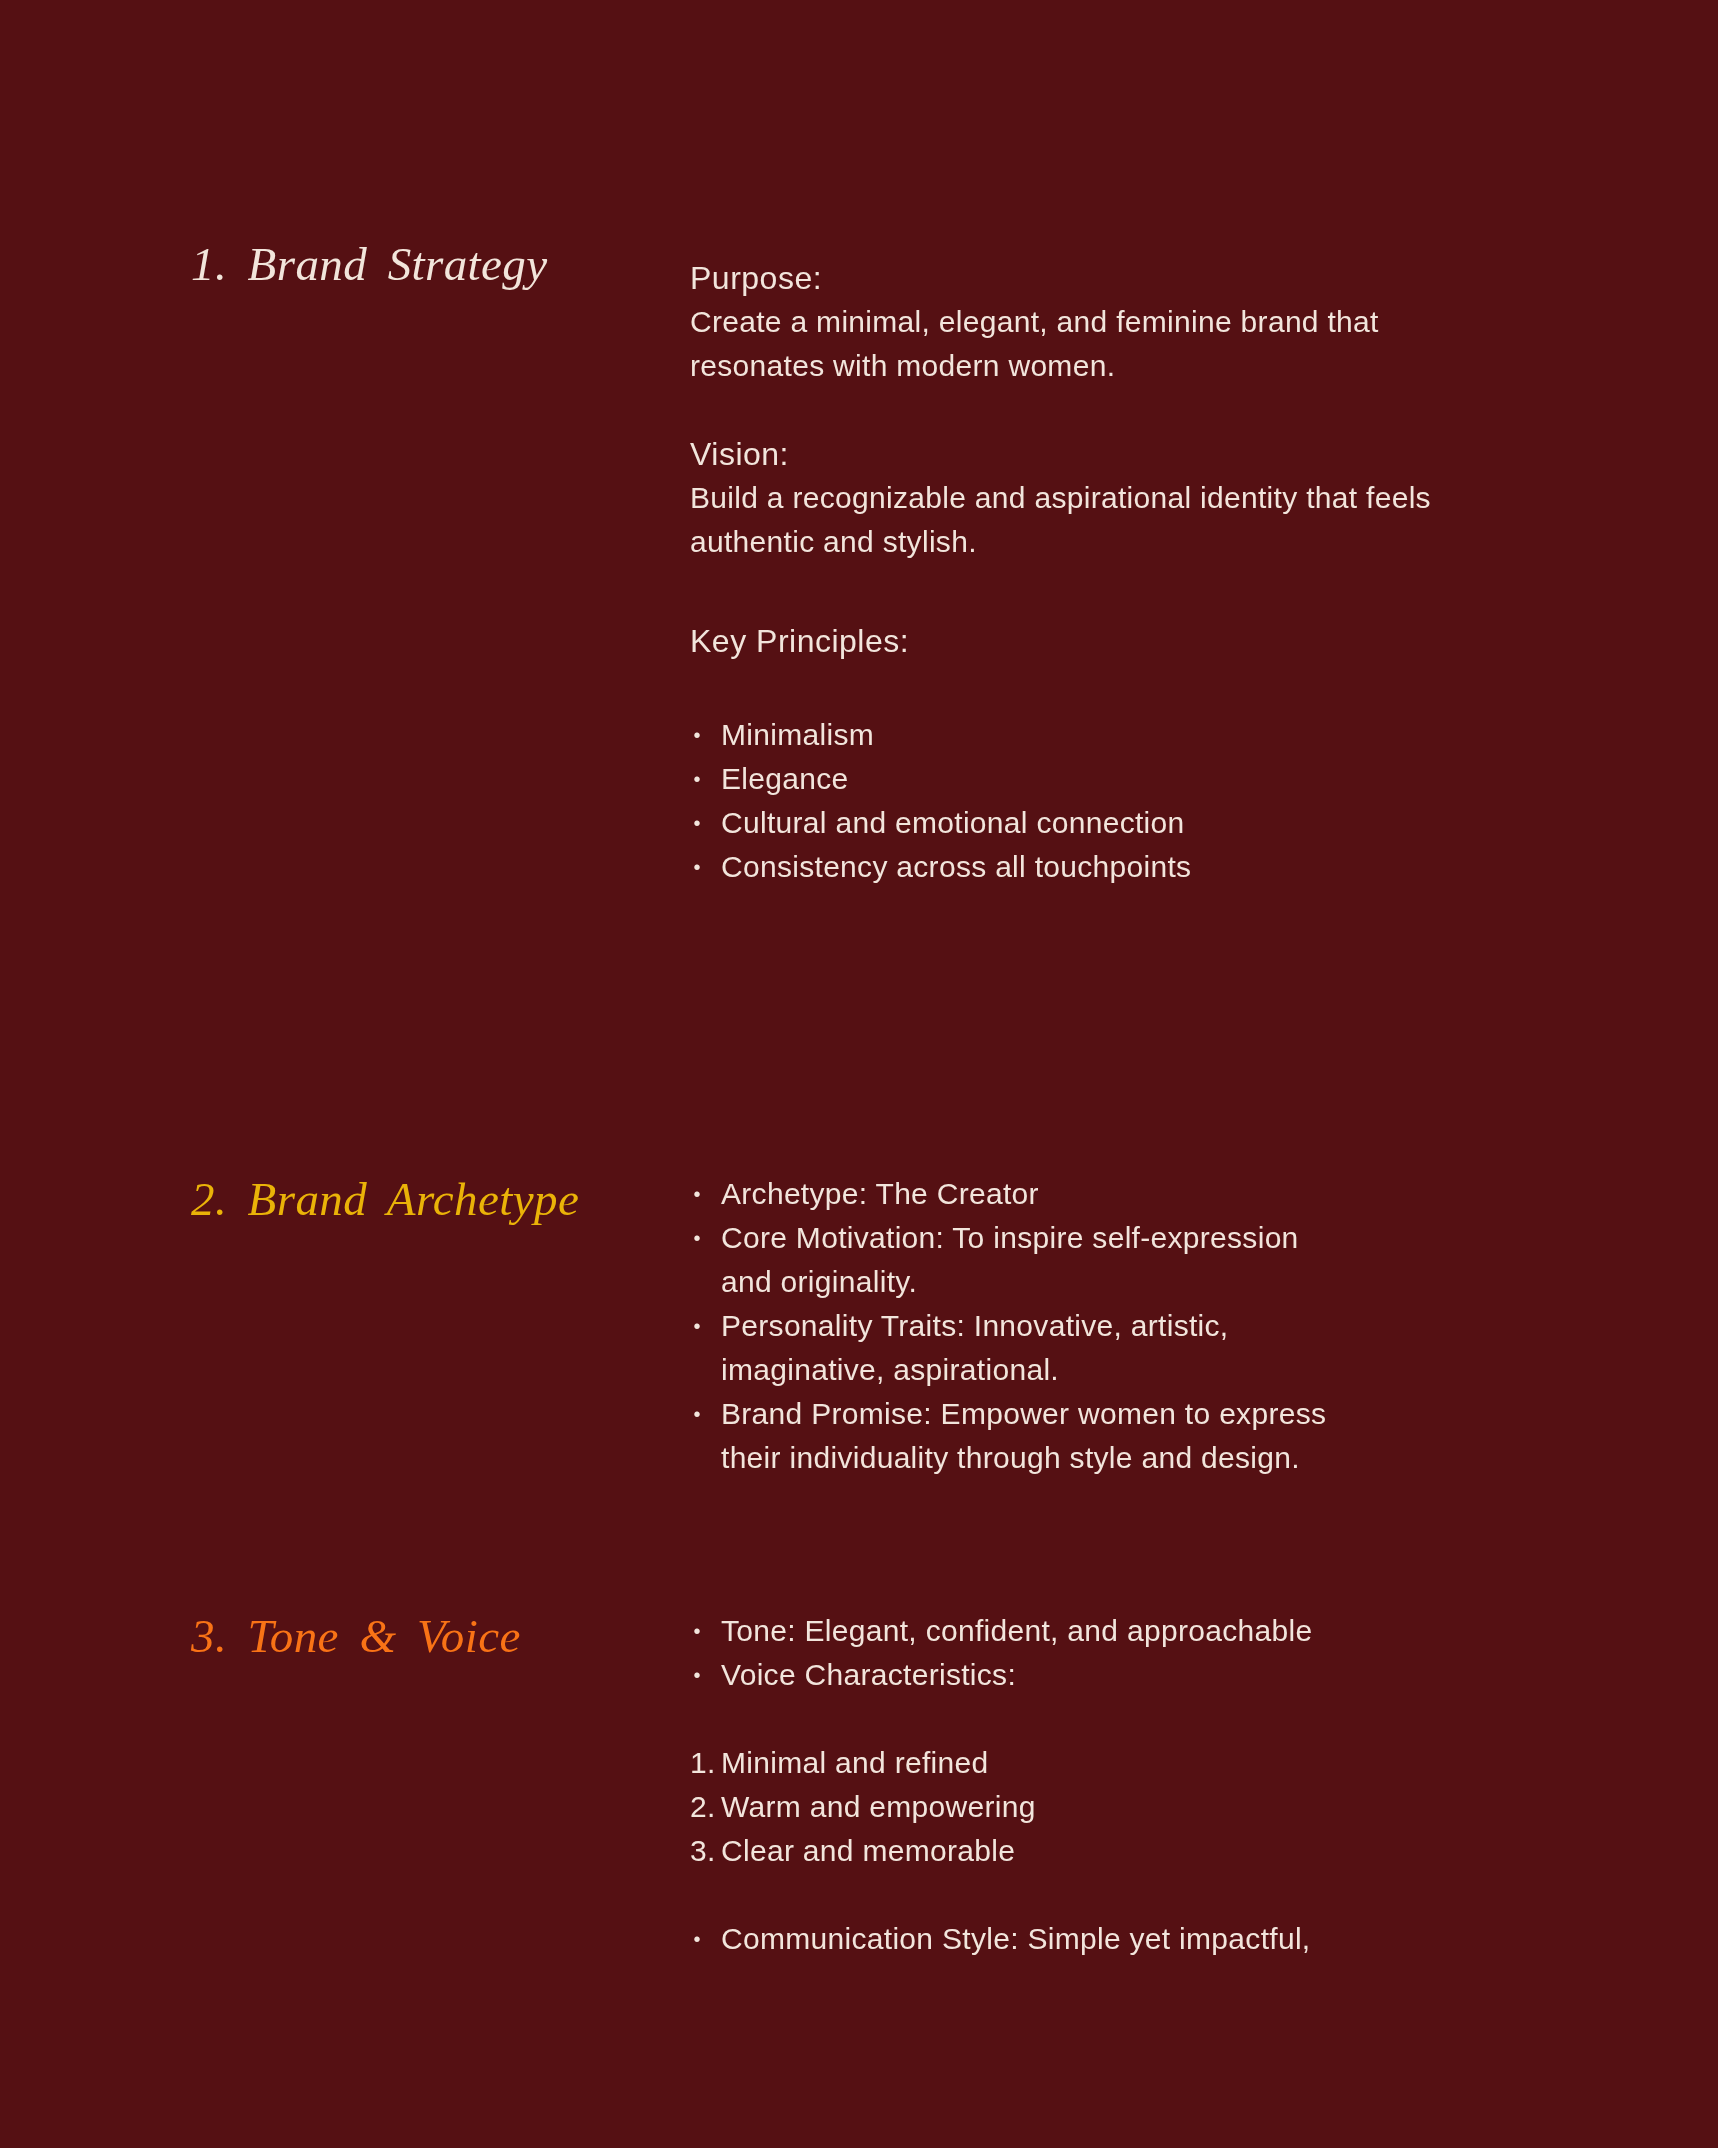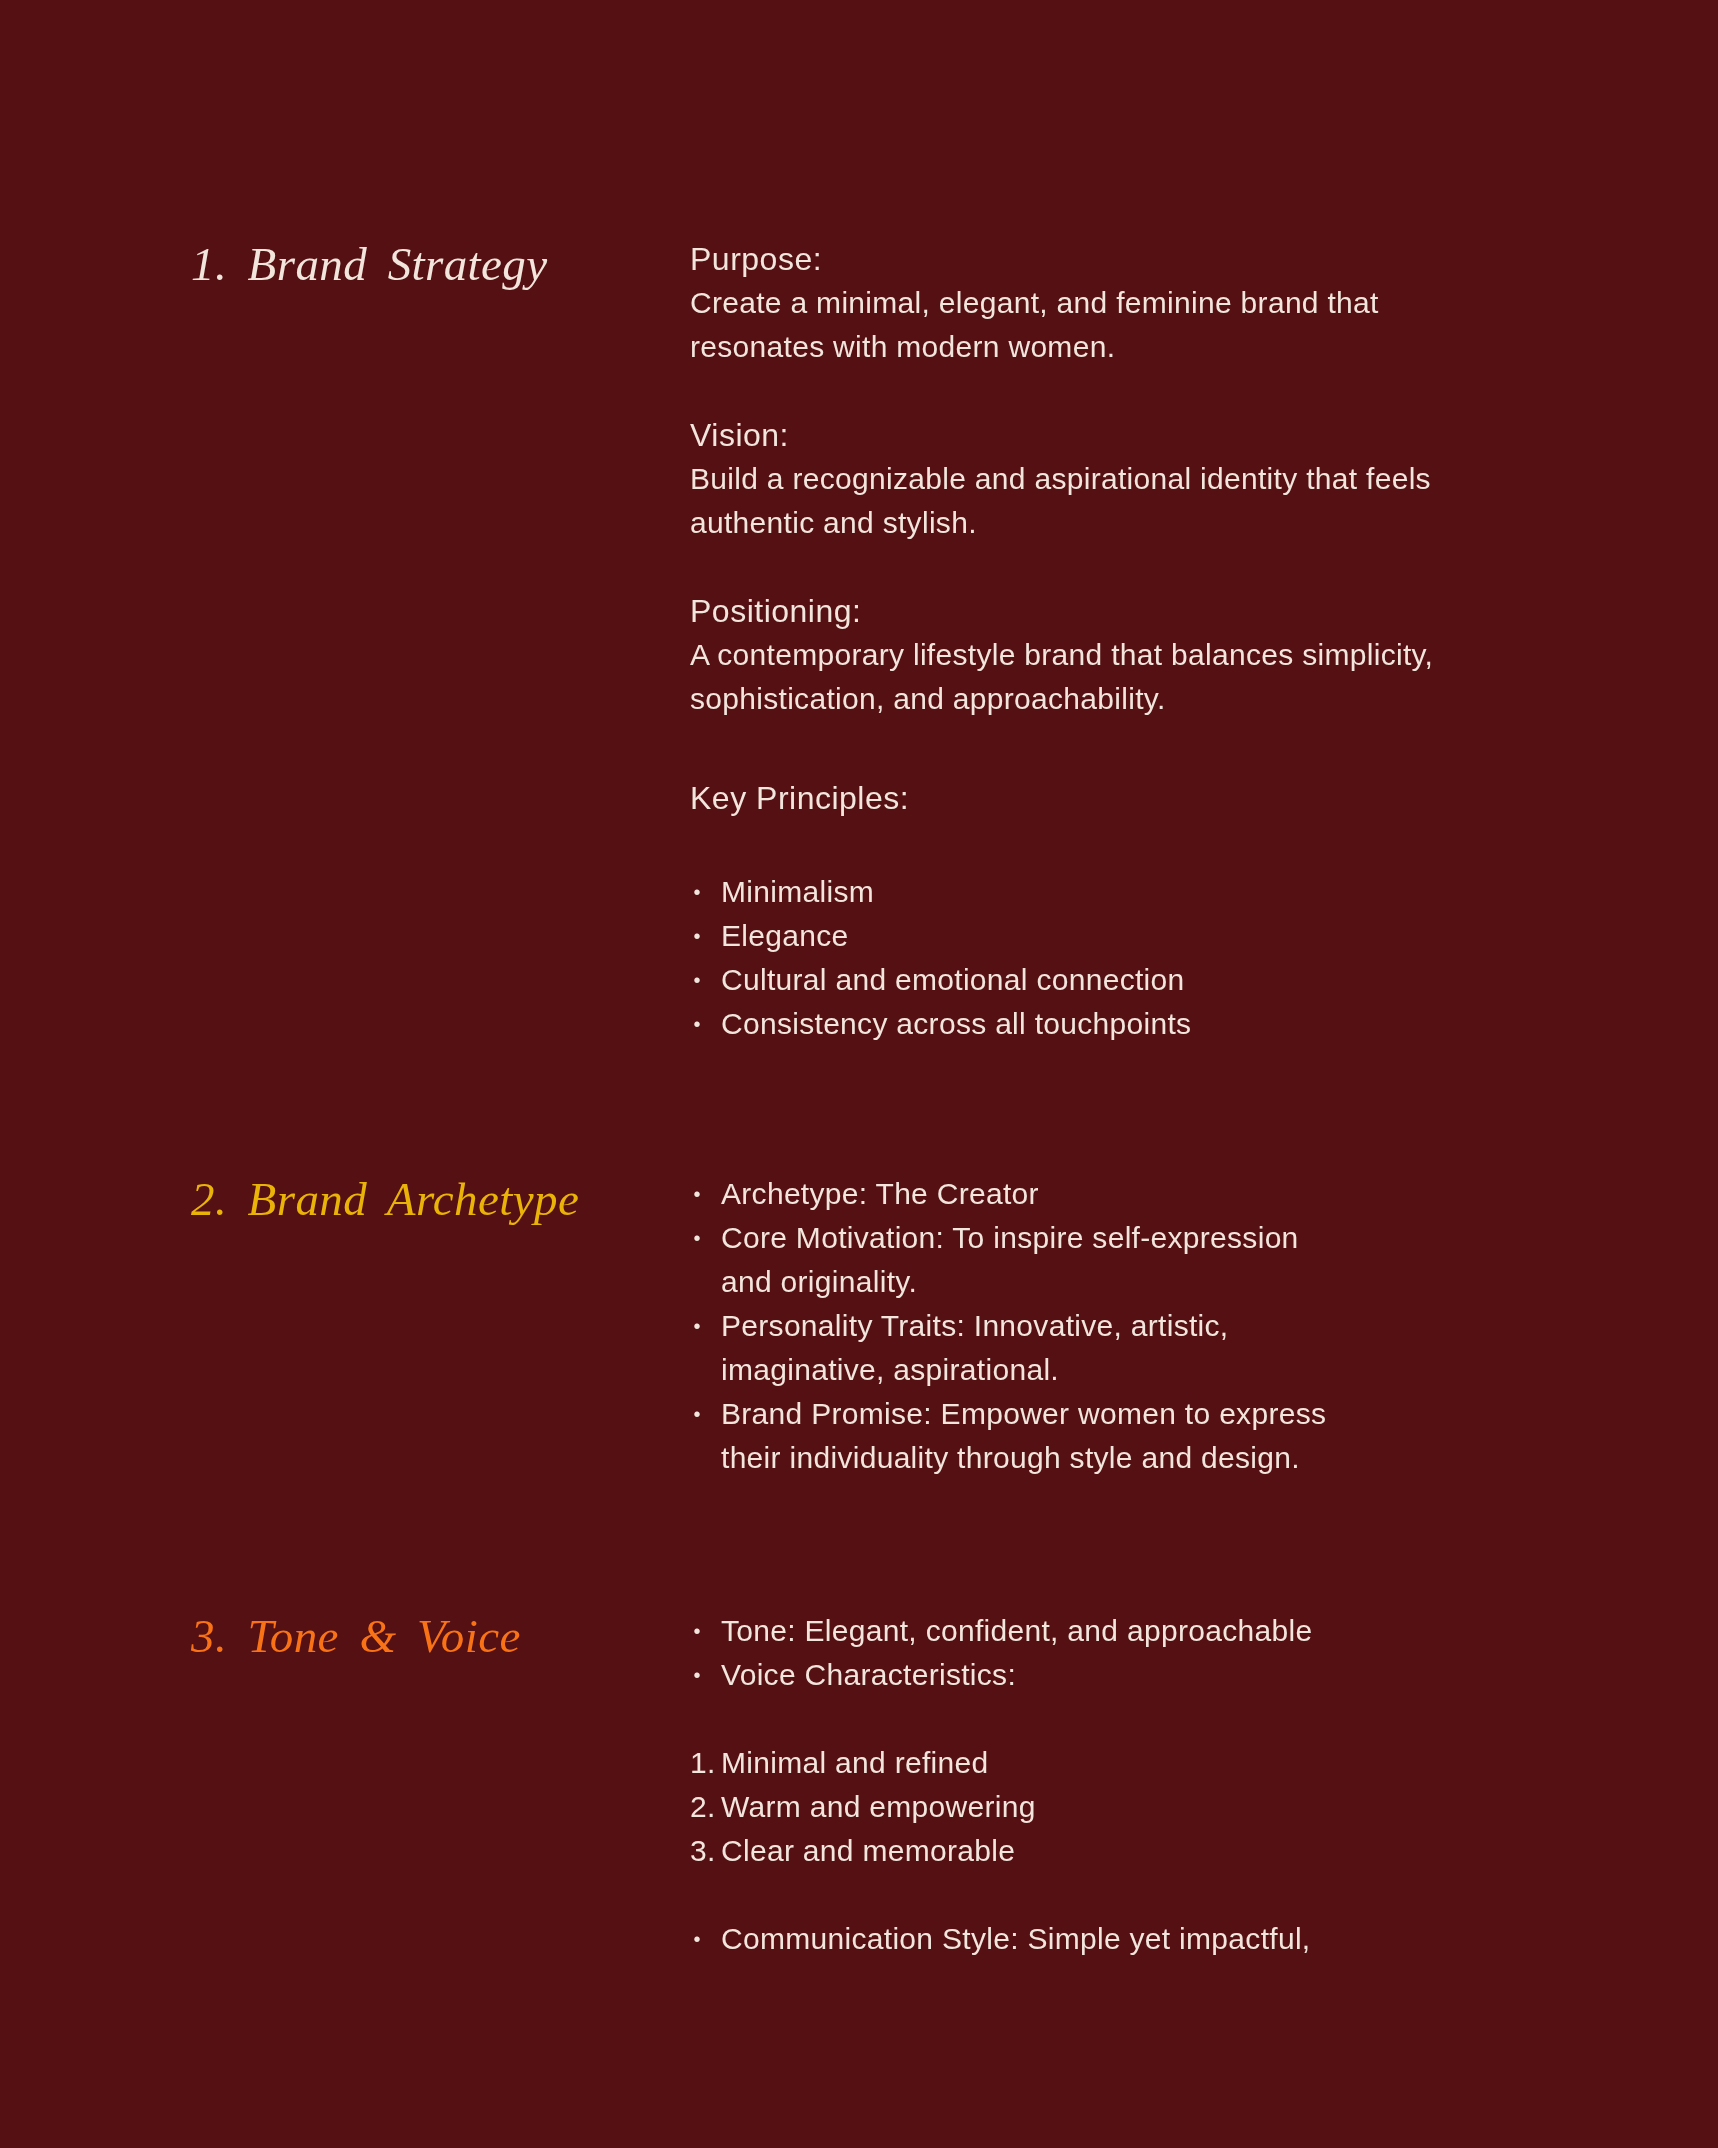--- a/index.html
+++ b/index.html
@@ -45,20 +45,21 @@
     left: 690px;
     top: 0;
     width: 847px;
   }
   .para { margin: 0 0 44px 0; }
   .para-label {
     font-size: 32px;
     line-height: 44px;
     letter-spacing: 0.5px;
     white-space: nowrap;
+    margin-top: 19px;
   }
   .para-line, .item-line {
     display: block;
     font-size: 30px;
     line-height: 44px;
     letter-spacing: 0.3px;
     white-space: nowrap;
   }
   .label-standalone {
     margin-top: 55px;
@@ -97,25 +98,20 @@
         <div class="para">
           <div class="para-label">Purpose:</div>
           <span class="para-line">Create a minimal, elegant, and feminine brand that</span>
           <span class="para-line">resonates with modern women.</span>
         </div>
         <div class="para">
           <div class="para-label">Vision:</div>
           <span class="para-line">Build a recognizable and aspirational identity that feels</span>
           <span class="para-line">authentic and stylish.</span>
         </div>
-        <div class="para">
-          <div class="para-label">Positioning:</div>
-          <span class="para-line">A contemporary lifestyle brand that balances simplicity,</span>
-          <span class="para-line">sophistication, and approachability.</span>
-        </div>
         <div class="para-label label-standalone">Key Principles:</div>
         <div class="list">
           <div class="list-item">
             <span class="marker-cell">
               <span class="bullet-glyph">•</span>
             </span>
             <span class="item-text">
               <span class="item-line">Minimalism</span>
             </span>
           </div>

